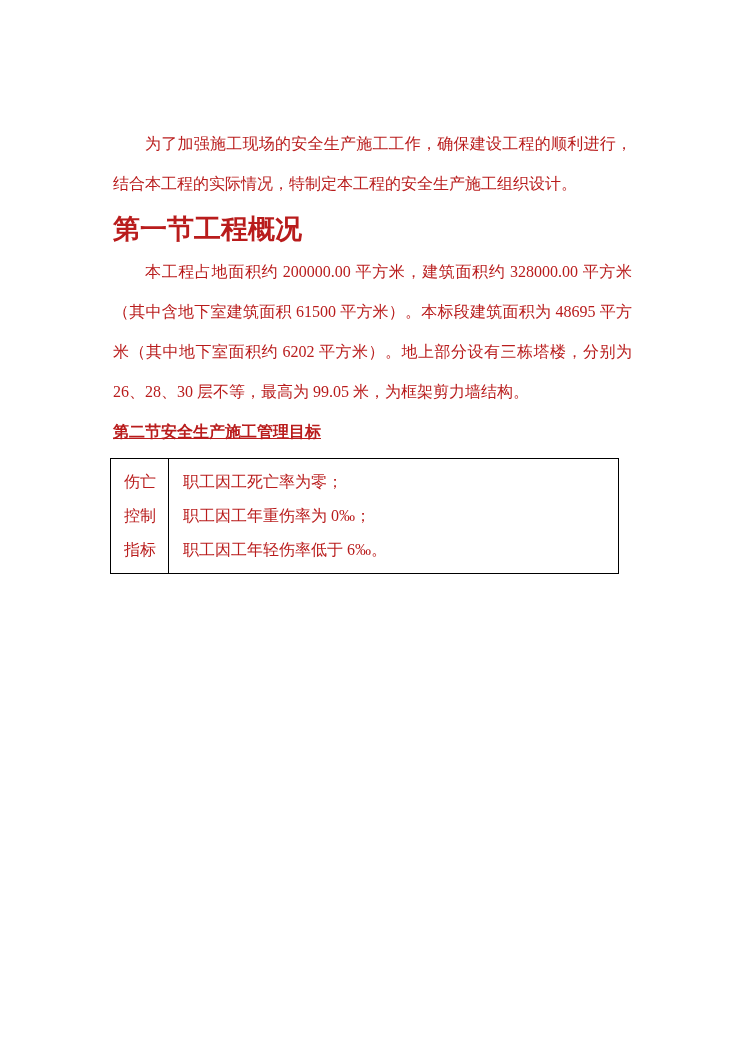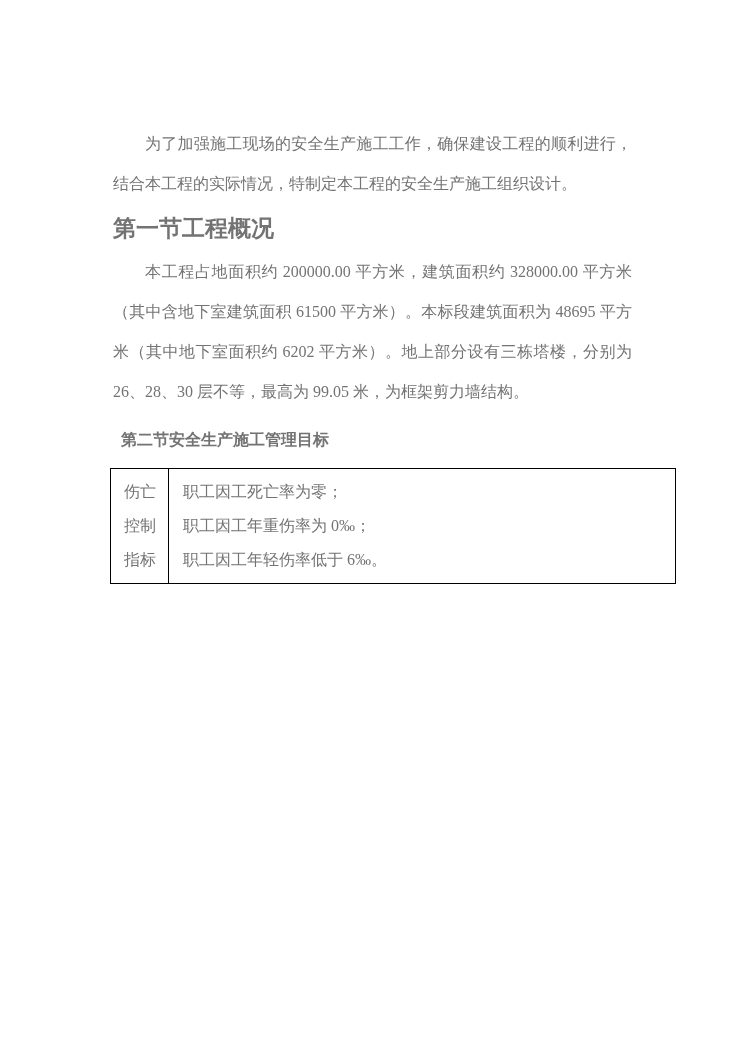--- a/index.html
+++ b/index.html
@@ -8,51 +8,52 @@
       background: #ffffff;
     }
     .page {
       position: relative;
       width: 744px;
       height: 1052px;
       background: #ffffff;
       box-sizing: border-box;
       padding: 124px 112px 4px 113px;
       font-family: "Liberation Serif", "DejaVu Serif", serif;
-      color: #737373;
+      color: #b91c1c;
       overflow: hidden;
     }
     .body-par {
       margin: 0;
       font-size: 16px;
       line-height: 40px;
       text-align: justify;
     }
     .indent {
       text-indent: 2em;
     }
     .h-big {
       margin: 2px 0 0 0;
-      font-size: 23px;
+      font-size: 27px;
       font-weight: bold;
       line-height: 46px;
       font-family: "Liberation Serif", "DejaVu Serif", serif;
     }
     .h-small {
-      margin: 8px;
+      margin: 0;
       font-size: 16px;
       font-weight: bold;
       line-height: 40px;
       font-family: "Liberation Serif", "DejaVu Serif", serif;
+      text-decoration: underline;
     }
     table.goal {
       border-collapse: collapse;
       margin-top: 6px;
       margin-left: -3px;
-      width: 566px;
+      width: 509px;
       table-layout: fixed;
     }
     table.goal td {
       border: 1px solid #000000;
       font-size: 16px;
       vertical-align: middle;
       box-sizing: border-box;
     }
     td.lbl {
       width: 58px;

